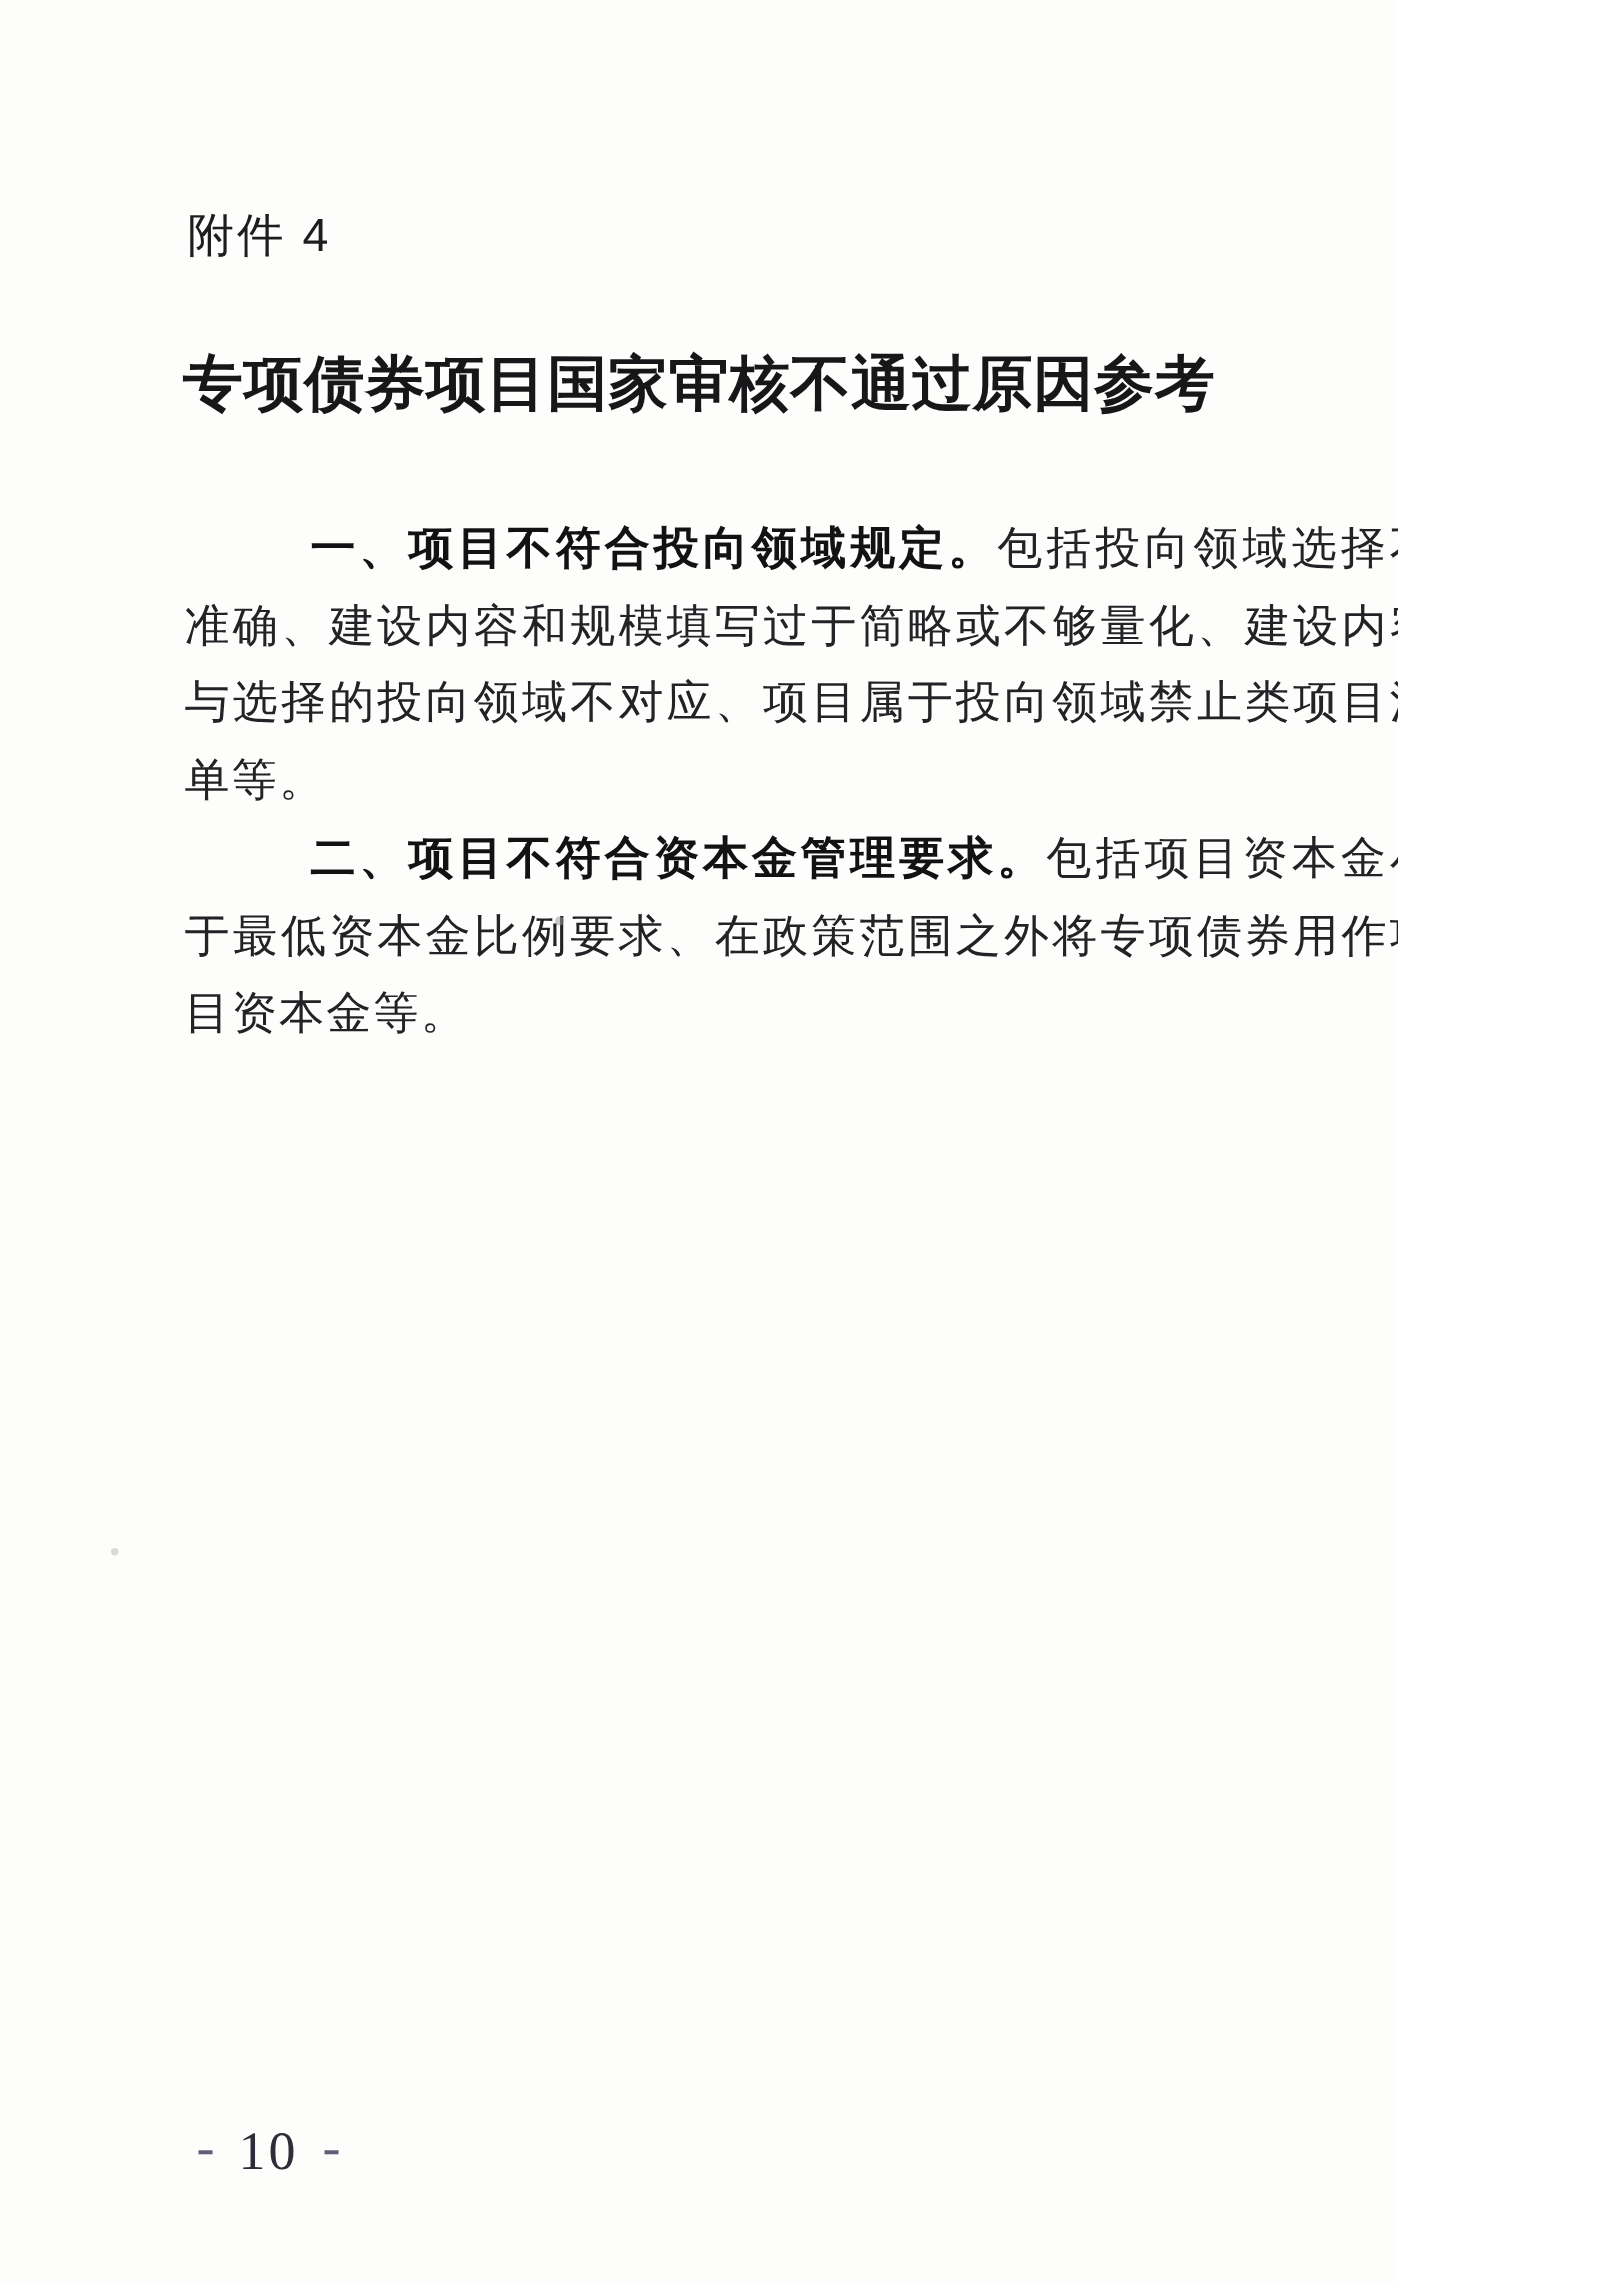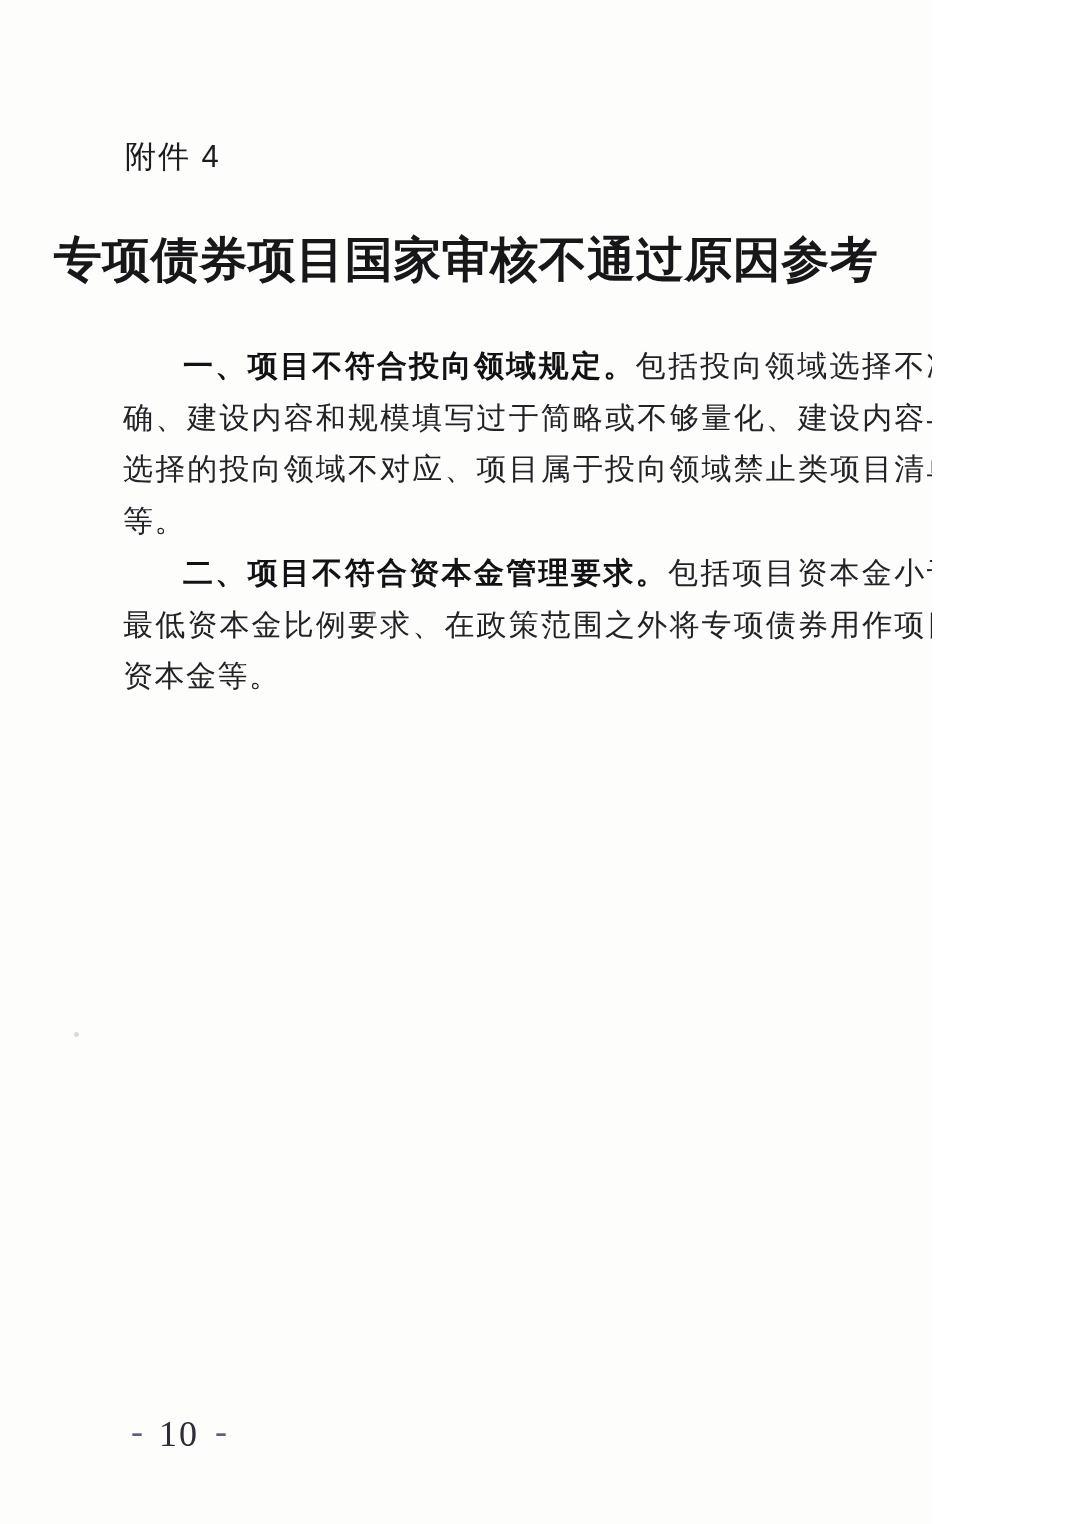--- a/index.html
+++ b/index.html
@@ -25,21 +25,21 @@
     color: #1d1d20;
     font-family: "Liberation Sans", "DejaVu Sans", sans-serif;
     font-weight: 500;
   }
   .doc-title {
     position: absolute;
     left: 0;
     top: 228px;
     width: 100%;
     text-align: center;
-    font-size: 48px;
+    font-size: 40px;
     font-weight: 800;
     letter-spacing: 0.5px;
     color: #17171a;
     font-family: "Liberation Serif", "DejaVu Serif", serif;
   }
   .doc-body {
     position: absolute;
     left: 123px;
     top: 340px;
     width: 835px;
@@ -51,20 +51,21 @@
     text-justify: inter-ideograph;
   }
   .doc-body p {
     margin: 0;
     text-indent: 2em;
   }
   .para-lead {
     font-weight: 800;
     color: #121215;
     font-family: "Liberation Sans", "DejaVu Sans", sans-serif;
+    margin-left: 24px;
   }
   .page-number {
     position: absolute;
     left: 131px;
     top: 1413px;
     font-size: 36px;
     color: #2e2e3a;
     font-family: "Liberation Serif", "DejaVu Serif", serif;
   }
   .page-number .dash {

